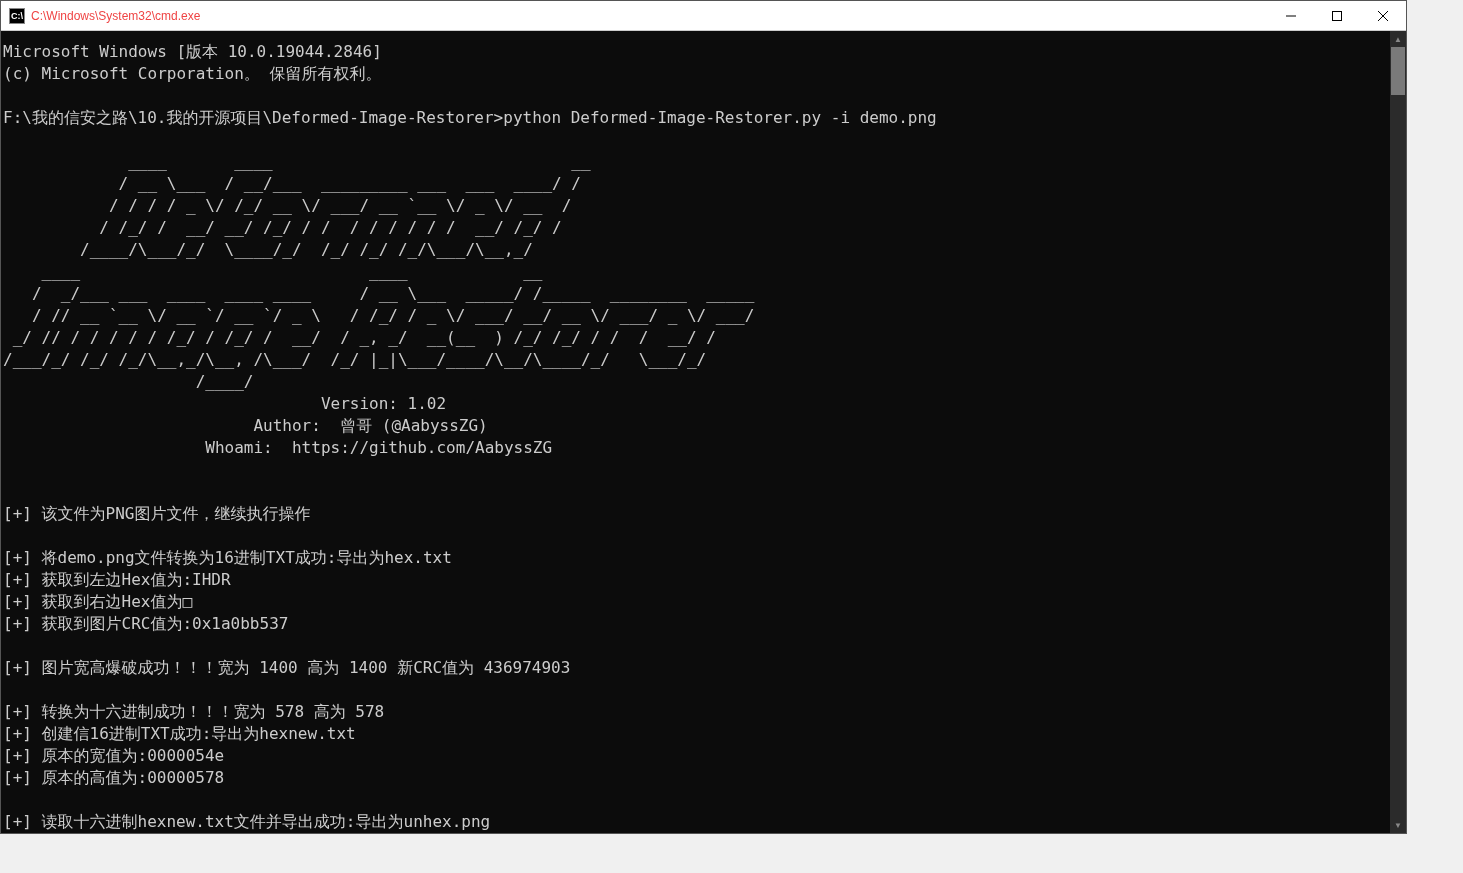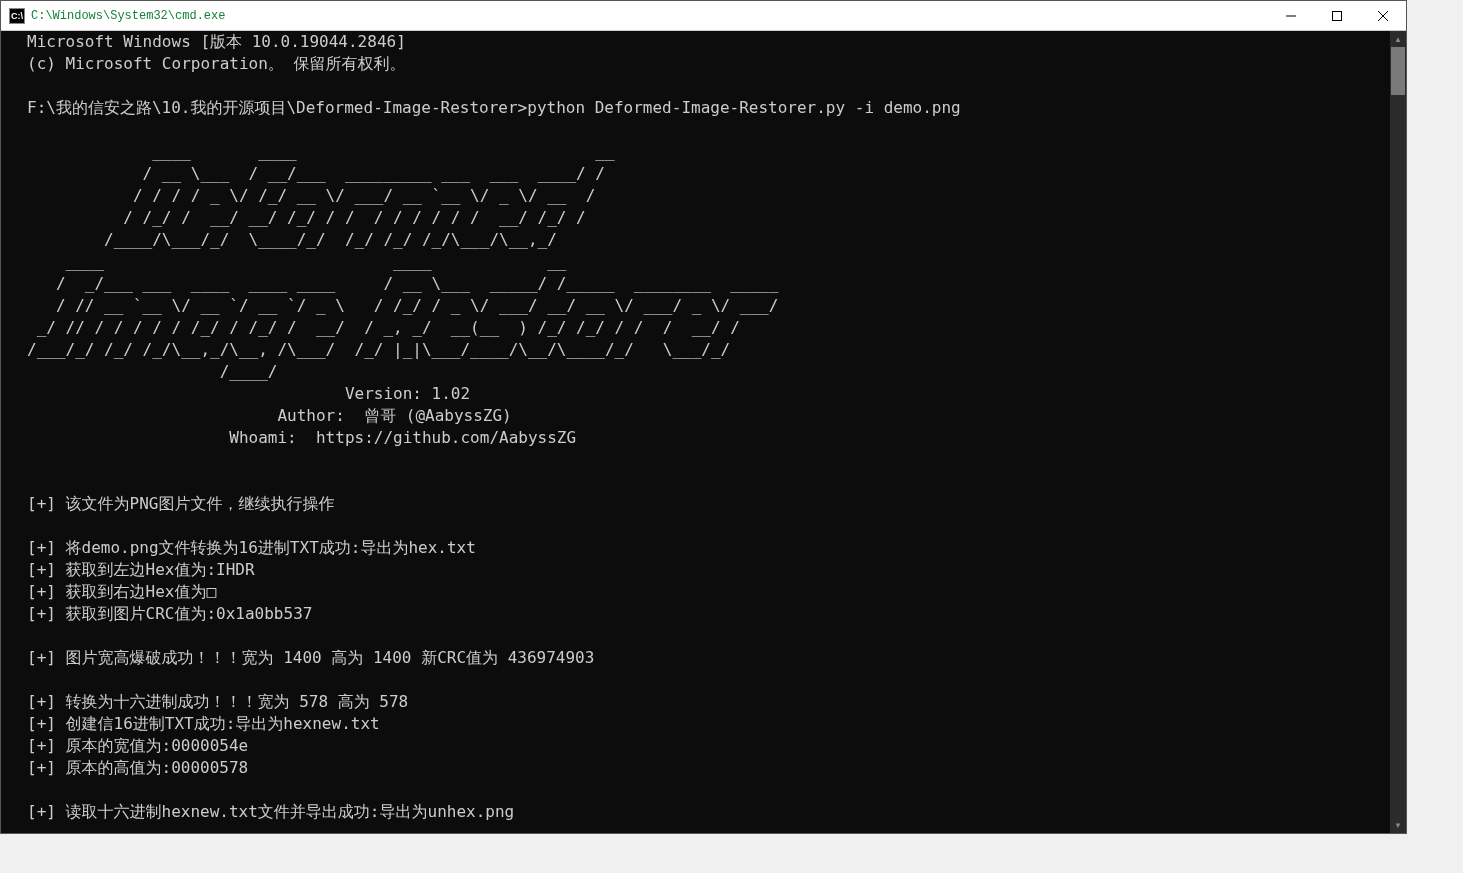--- a/index.html
+++ b/index.html
@@ -35,23 +35,22 @@
     justify-content: center;
     font-size: 9px;
     font-weight: bold;
     background: #000;
     color: #fff;
     border: 1px solid #888;
   }
   .titlebar-text {
     flex: 1;
     font-size: 12px;
-    color: #15803d;
+    color: #ef4444;
     white-space: nowrap;
-    font-family: Liberation Mono, monospace;
   }
   .window-controls {
     display: flex;
     height: 100%;
   }
   .win-btn {
     width: 46px;
     height: 100%;
     display: flex;
     align-items: center;
@@ -64,24 +63,23 @@
     position: absolute;
     top: 30px;
     left: 0;
     right: 16px;
     bottom: 0;
     background: #0c0c0c;
     color: #cccccc;
     font-family: "NSimSun", "SimSun", "Consolas", monospace;
     font-size: 16px;
     line-height: 22px;
-    padding: 0 2px;
+    padding: 10px 2px;
     white-space: pre;
     overflow: hidden;
-    margin-left: 24px;
   }
   .scrollbar {
     position: absolute;
     top: 30px;
     right: 0;
     width: 16px;
     bottom: 0;
     background: #2b2b2b;
   }
   .scroll-thumb {

